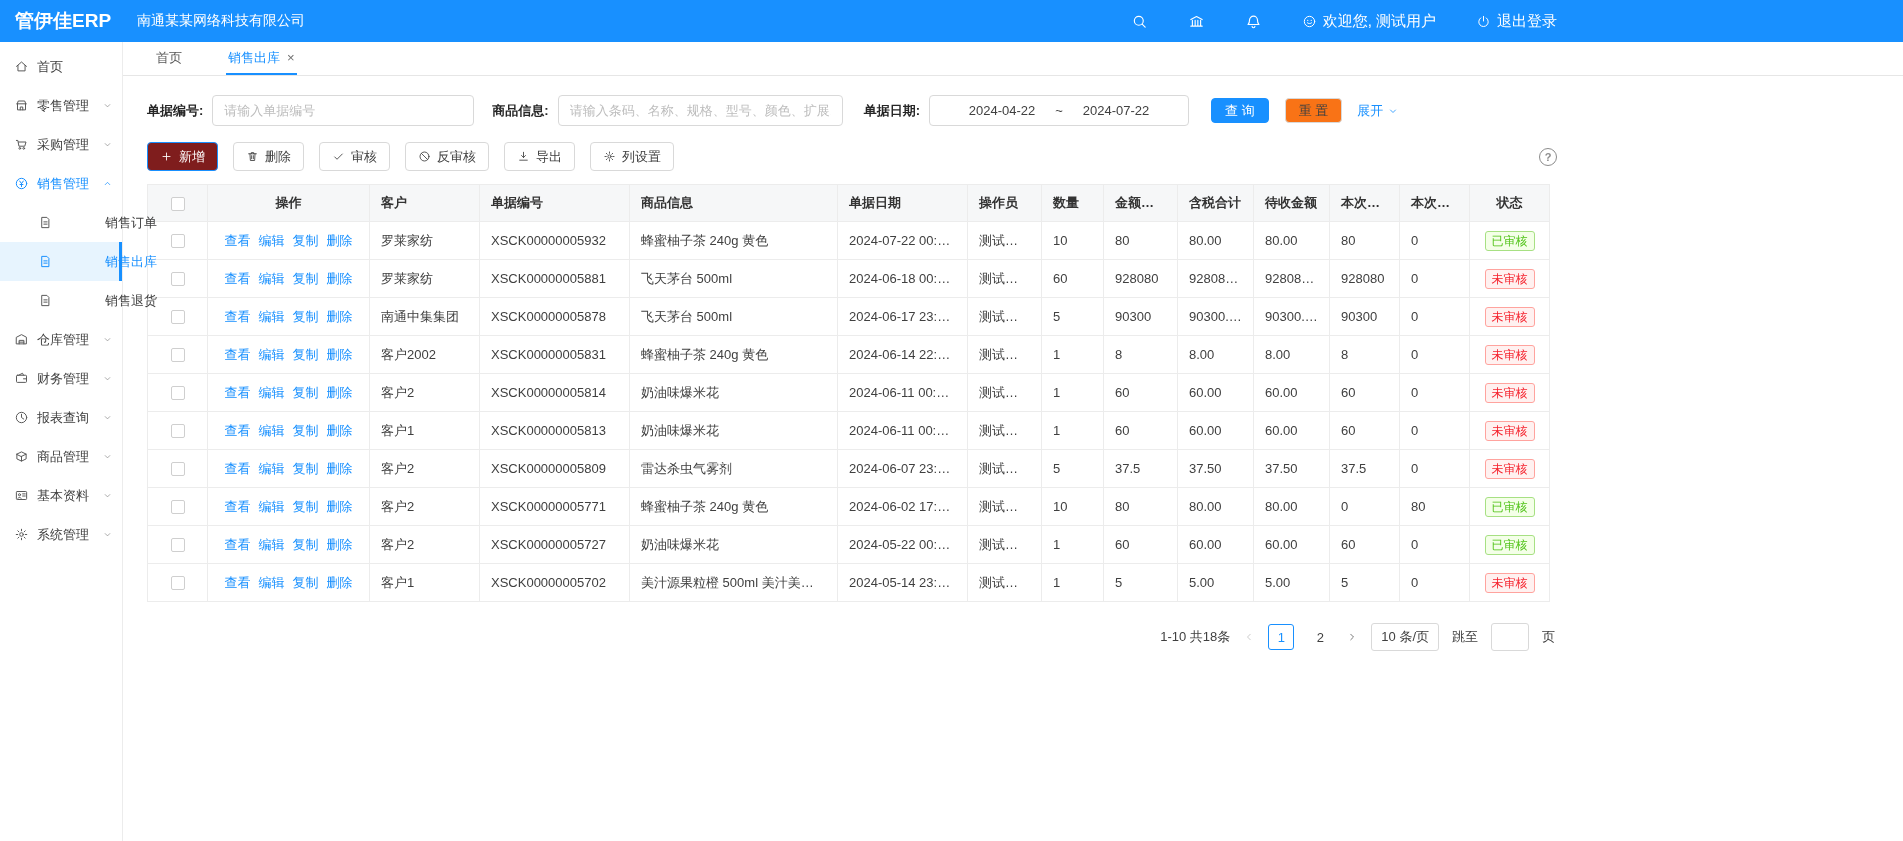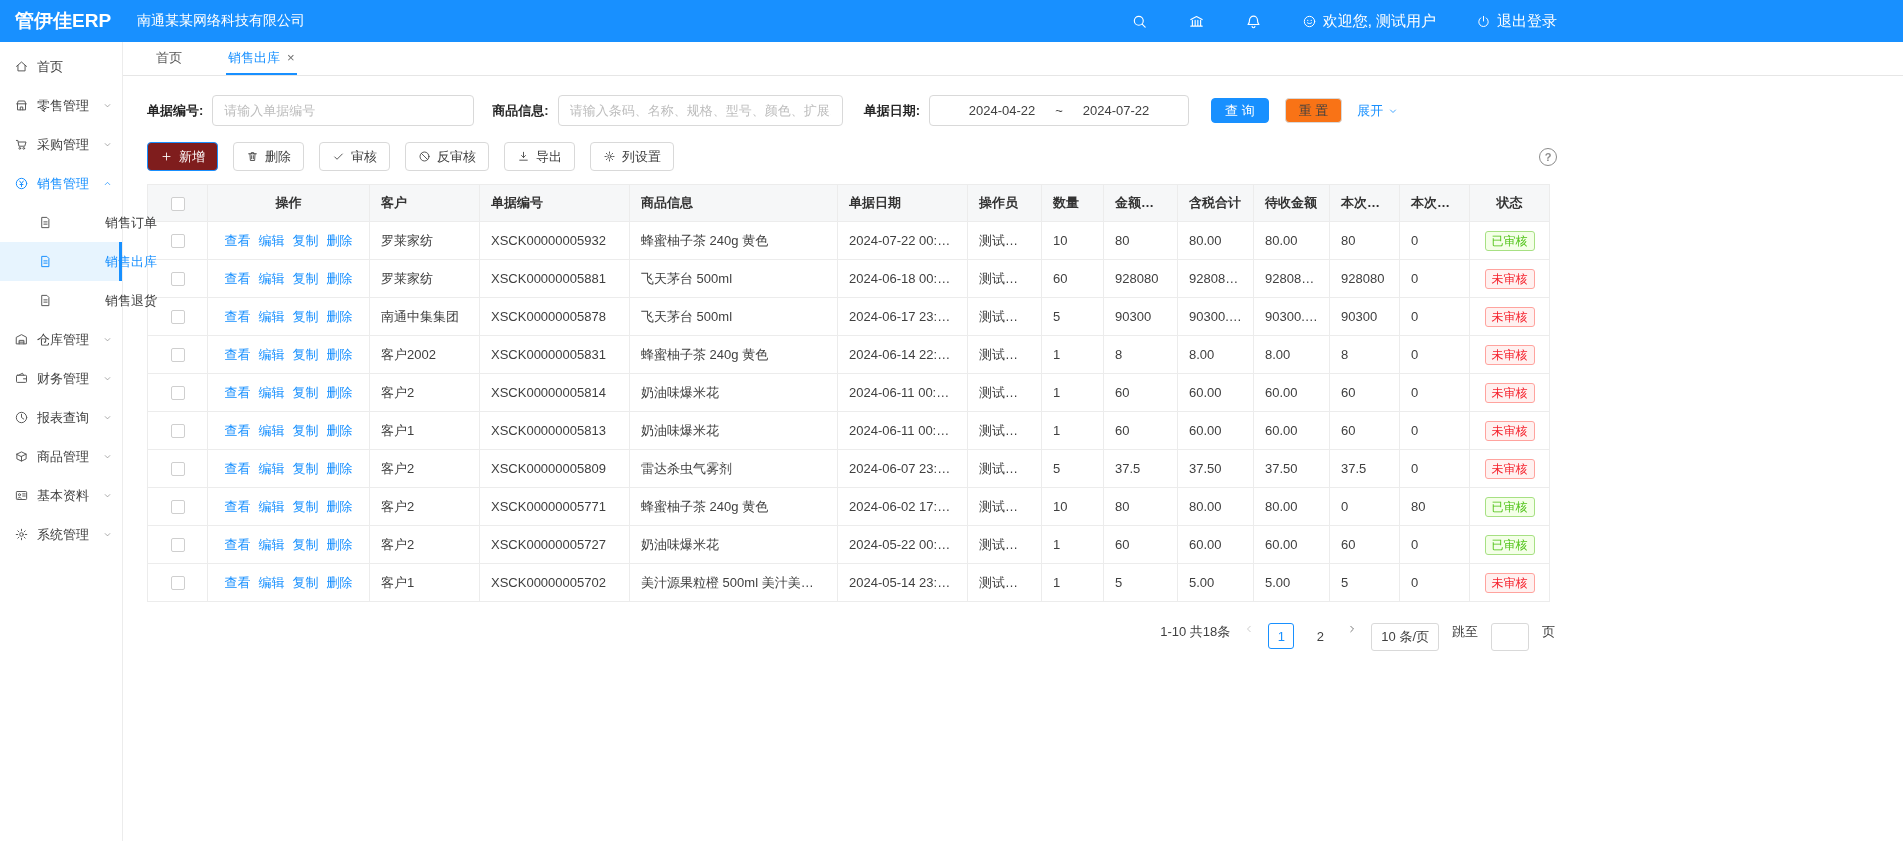--- a/index.html
+++ b/index.html
@@ -72,21 +72,21 @@
   .grid .c-actions { text-align: center; padding: 0 4px; }
   .grid .c-status { text-align: center; }
   .grid a.op { color: #1890ff; text-decoration: none; margin: 0 4px; cursor: pointer; }
   .checkbox { width: 14px; height: 14px; border: 1px solid #cfcfcf; border-radius: 2px; background: #fff; display: inline-block; vertical-align: middle; cursor: pointer; }
   .badge { display: inline-block; font-size: 12px; line-height: 18px; padding: 0 6px; border-radius: 3px; border: 1px solid; }
   .badge.green { color: #52c41a; border-color: #a7e083; background: #f4ffe8; }
   .badge.red { color: #f5222d; border-color: #ffa39e; background: #fff1f0; }
   .red-text { color: #f5222d; }
 
   
-  .pager { display: flex; align-items: flex-start; justify-content: flex-end; gap: 13px; padding: 21px 2px 0; font-size: 13px; color: #404040; }
+  .pager { display: flex; align-items: center; justify-content: flex-end; gap: 13px; padding: 21px 2px 0; font-size: 13px; color: #404040; }
   .arrow { width: 12px; height: 12px; color: #bfbfbf; cursor: pointer; }
   .arrow svg { width: 100%; height: 100%; display: block; }
   .arrow.next { color: #595959; }
   .page-num { min-width: 26px; height: 26px; border-radius: 3px; display: flex; align-items: center; justify-content: center; cursor: pointer; }
   .page-num.current { border: 1px solid #1890ff; color: #1890ff; }
   .size-select { height: 28px; border: 1px solid #d9d9d9; border-radius: 3px; padding: 0 9px; display: flex; align-items: center; cursor: pointer; background: #fff; }
   .jump-input { width: 38px; height: 28px; border: 1px solid #d9d9d9; border-radius: 3px; outline: none; padding: 0 4px; font-family: inherit; font-size: 13px; }
 </style>
 </head>
 <body>

